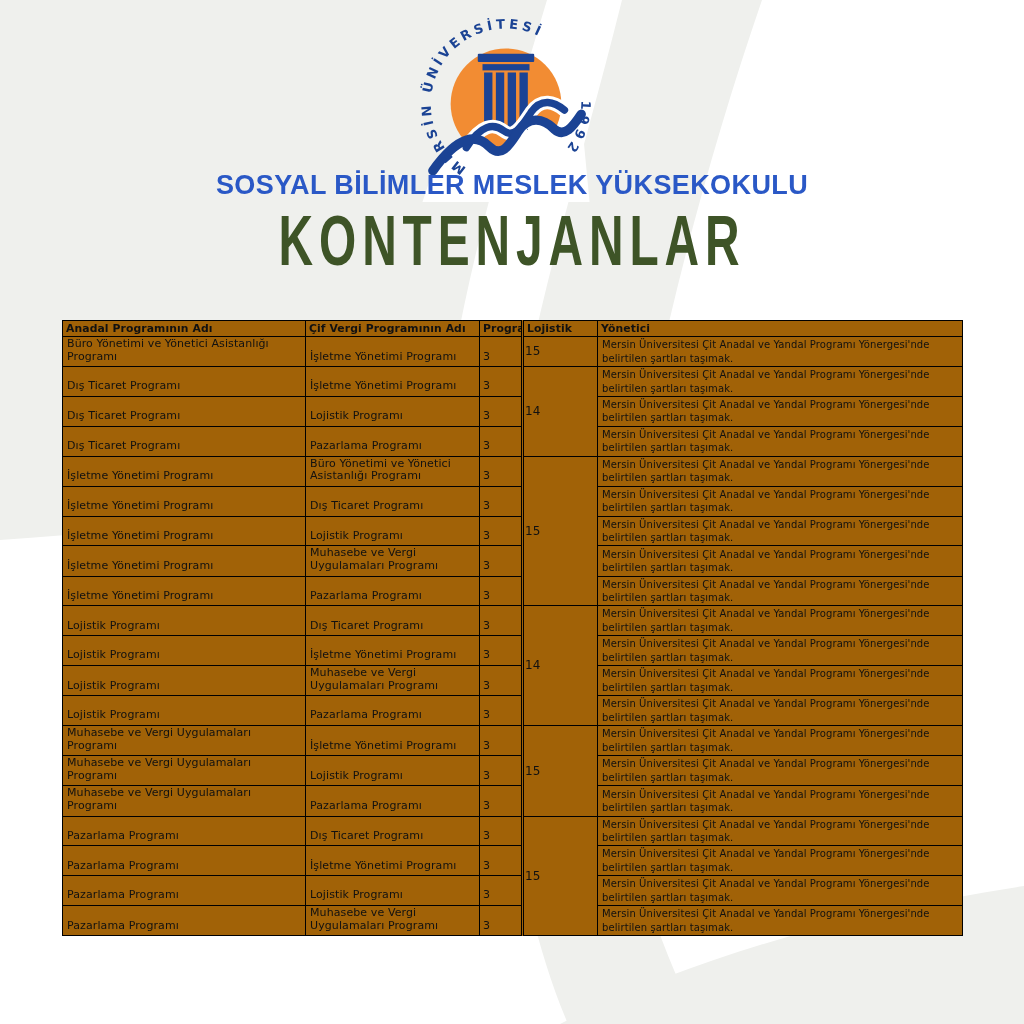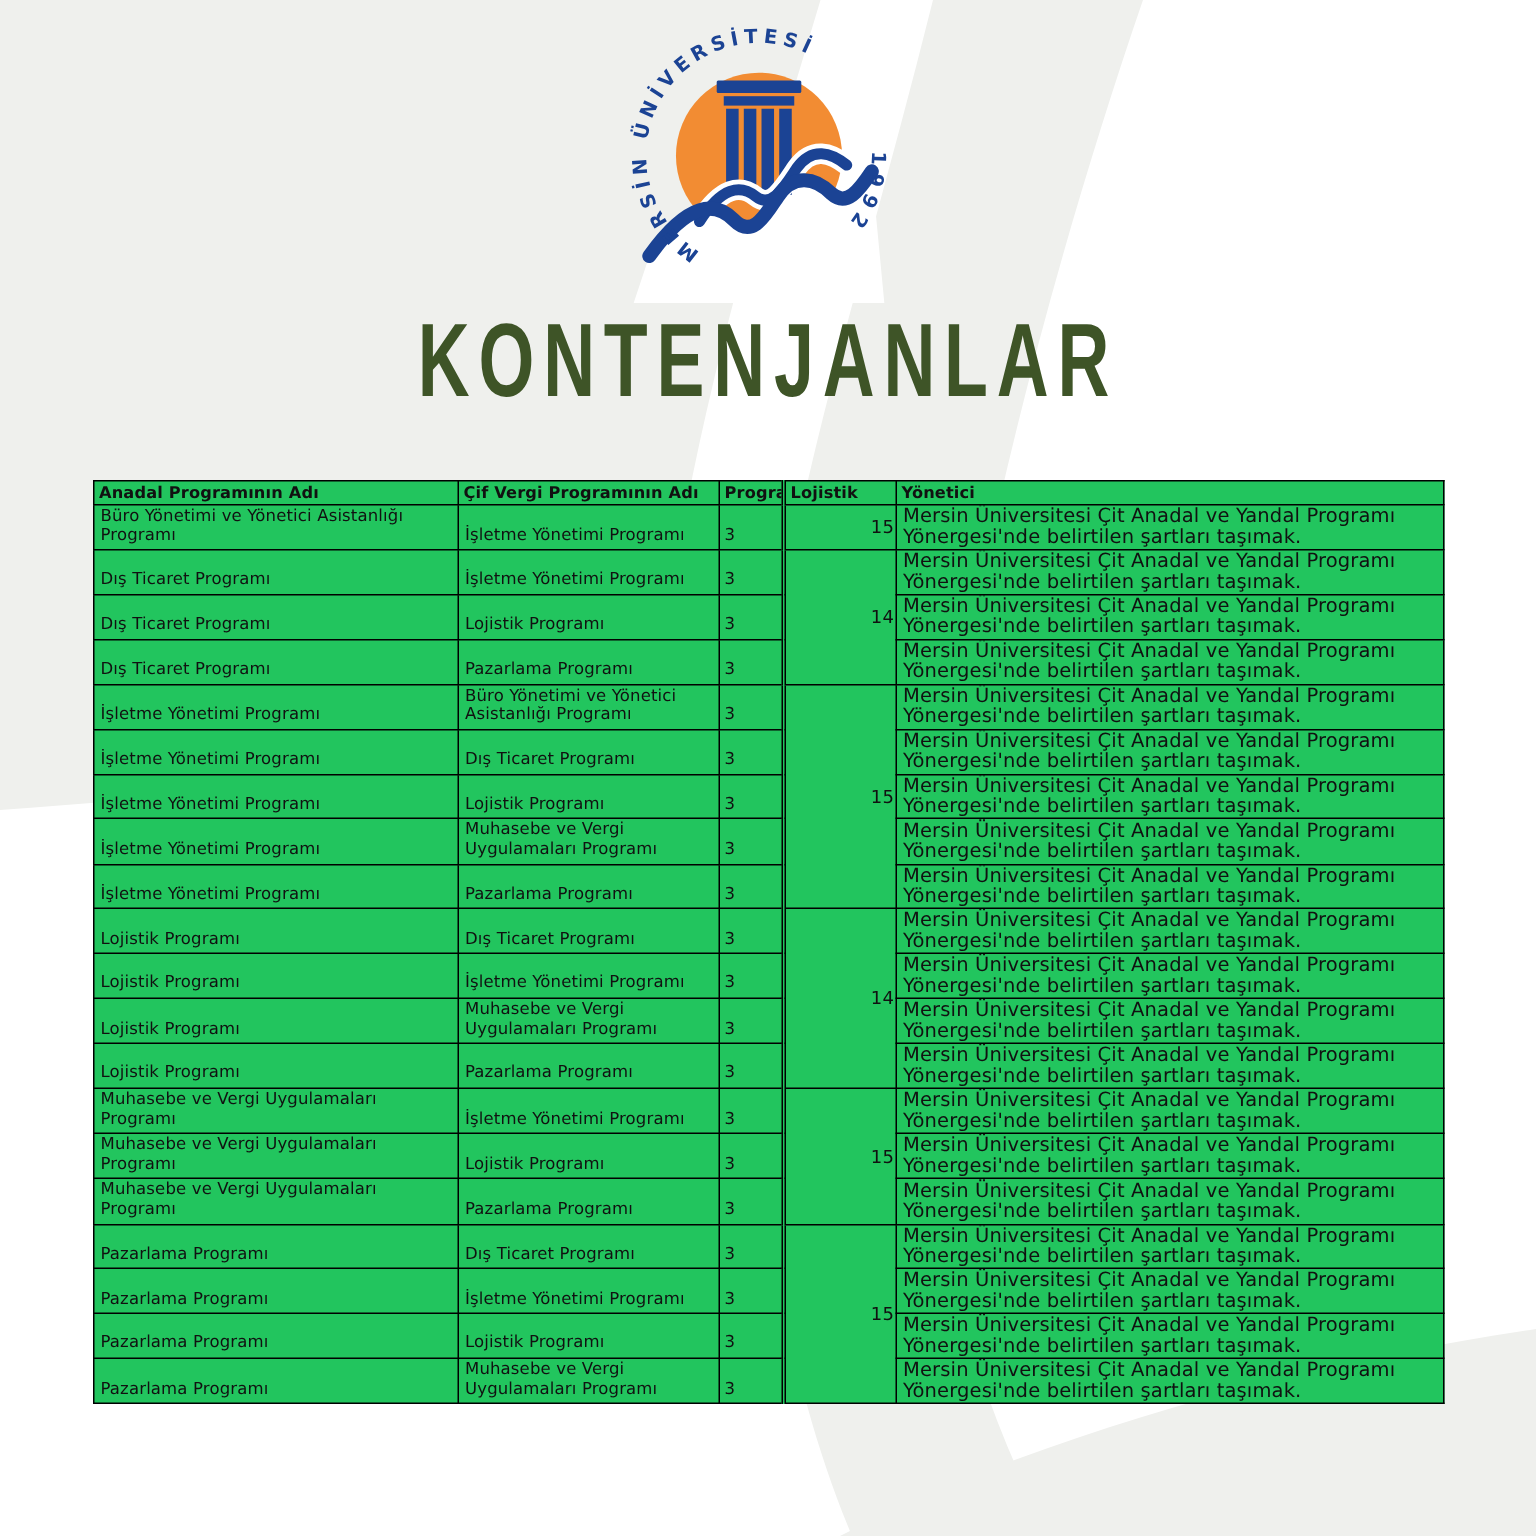--- a/index.html
+++ b/index.html
@@ -18,39 +18,39 @@
     letter-spacing:.4px;color:#2a58c6;
   }
   #page-title{
     position:absolute;left:0;top:208px;width:1024px;text-align:center;
     font-family:"Liberation Sans",sans-serif;font-weight:bold;font-size:57px;
     letter-spacing:7px;color:#3e5427;transform:scale(.84,1.22);transform-origin:512px 50%;
   }
   
   #table-wrap{position:absolute;left:62px;top:320px;}
   table{
-    border-collapse:collapse;table-layout:fixed;width:900px;background:#22c55e;
+    border-collapse:collapse;table-layout:fixed;width:900px;background:#a16207;
     border:1.5px solid #000;
   }
   th,td{
     border:1px solid #000;color:#111;overflow:hidden;
     font-family:"DejaVu Sans",sans-serif;letter-spacing:.1px;
   }
   thead tr{height:15px;}
   tbody tr{height:29.5px;}
   th{
     font-size:10.8px;font-weight:bold;text-align:left;padding:1px 3px;
     white-space:nowrap;vertical-align:middle;
   }
   td{font-size:11px;line-height:12.6px;}
   td.c0,td.c1{vertical-align:bottom;padding:1px 4px 3px 4px;}
   td.c2{vertical-align:bottom;padding:1px 2px 3px 3px;}
   th.c3,td.c3{border-left:3px double #000;}
-  td.c3{text-align:right;vertical-align:middle;font-size:12px;}
-  td.c4{font-size:13px;line-height:13.4px;vertical-align:middle;padding:1px 4px;}
+  td.c3{text-align:left;vertical-align:middle;font-size:12px;}
+  td.c4{font-size:10px;line-height:13.4px;vertical-align:middle;padding:1px 4px;}
 </style>
 </head>
 <body>
 
 <div id="stage">
 
   <svg id="bg" viewBox="0 0 1024 1024" aria-hidden="true">
     <path fill="#EFF0ED" d="M0,0 L547,0 C505,140 458,290 437,470 C330,507 150,530 0,540 Z"></path>
     <path fill="#EFF0ED" d="M622,0 C575,190 510,380 502,560 C494,745 518,905 568,1024 L700,1024 C636,905 611,770 617,645 C627,470 688,215 762,0 Z"></path>
     <path fill="#EFF0ED" d="M560,1024 C690,958 860,910 1024,886 L1024,1024 Z"></path>
@@ -80,20 +80,21 @@
     </g>
 
     <text font-family="DejaVu Sans, sans-serif" font-size="12.5" font-weight="bold" letter-spacing="3.4" fill="#1B4394">
       <textPath href="#ringPath" startOffset="2">MERSİN ÜNİVERSİTESİ</textPath>
     </text>
     <text font-family="DejaVu Sans, sans-serif" font-size="12.5" font-weight="bold" letter-spacing="4.5" fill="#1B4394">
       <textPath href="#ringPath" startOffset="298">1992</textPath>
     </text>
   </svg>
 
+  <div id="school-name">SOSYAL BİLİMLER MESLEK YÜKSEKOKULU</div>
 
   <div id="page-title">KONTENJANLAR</div>
 
   <div id="table-wrap">
     <table>
       <colgroup>
         <col style="width:243px">
           <col style="width:174px">
           <col style="width:43px">
         <col style="width:75px">

